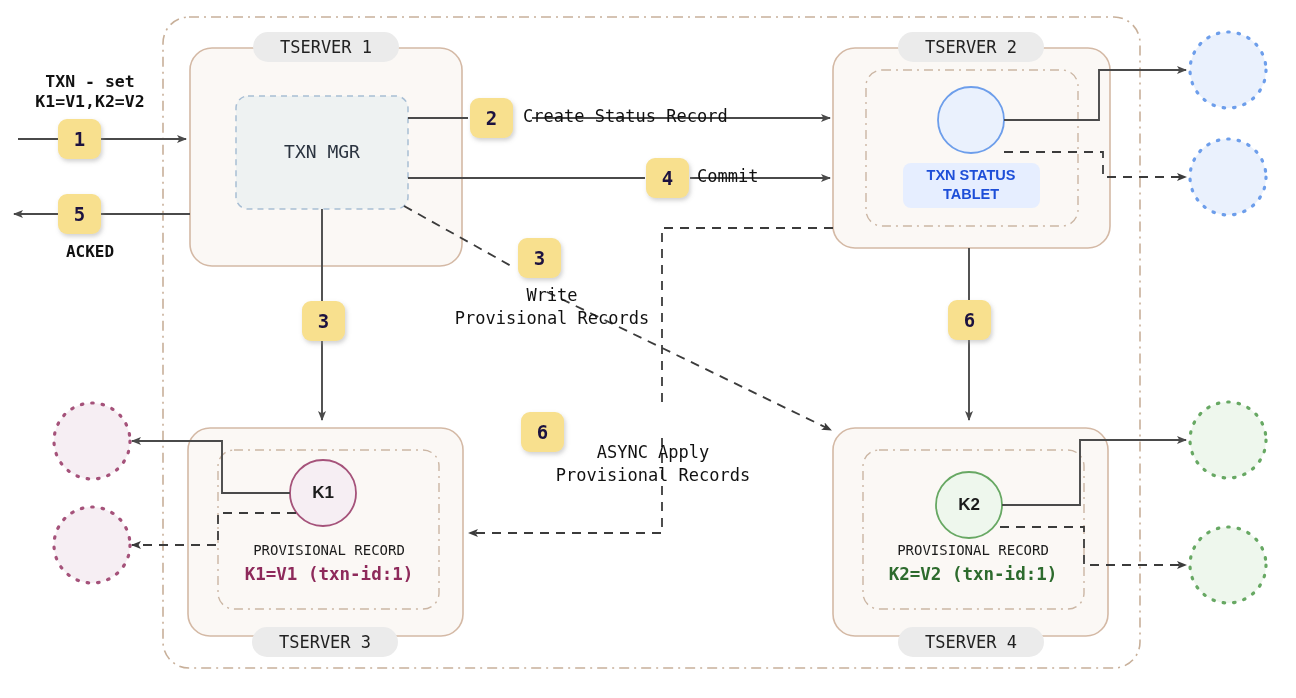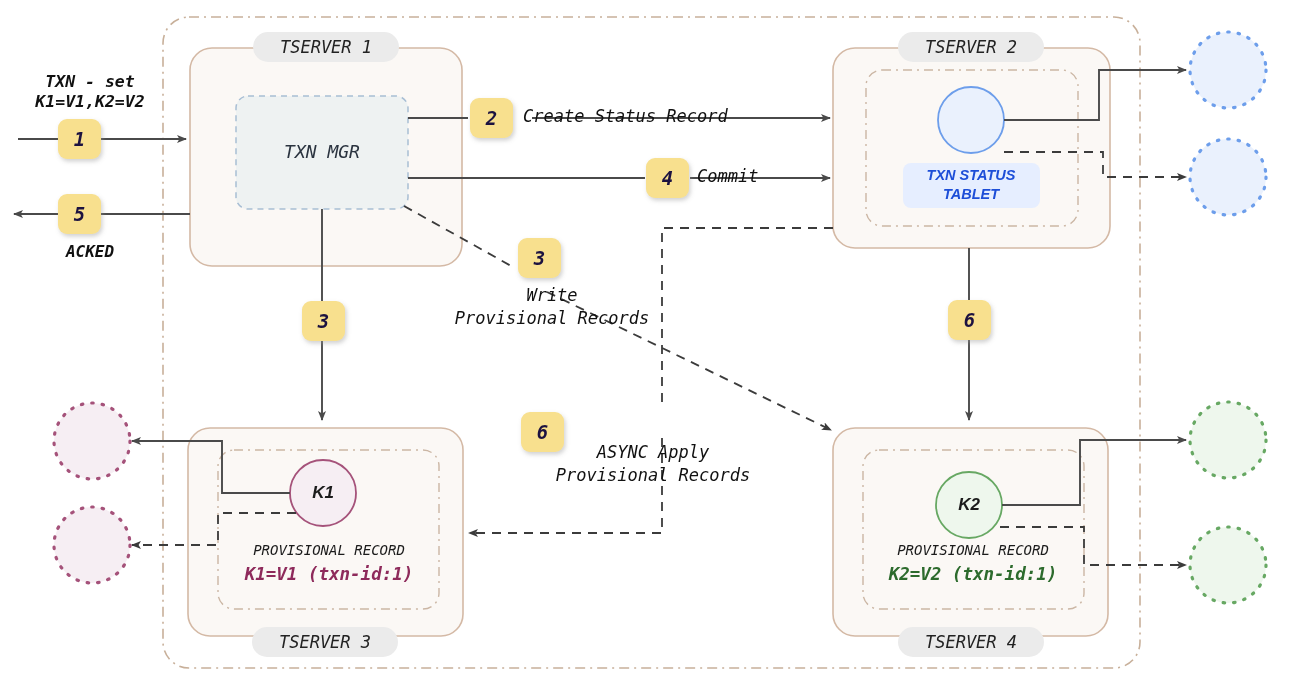--- a/index.html
+++ b/index.html
@@ -1,17 +1,17 @@
 <!DOCTYPE html>
 <html><head>
 <meta charset="utf-8">
 <style>
   html,body{margin:0;padding:0;background:#ffffff;}
   body{width:1296px;height:698px;overflow:hidden;font-family:"DejaVu Sans Mono",monospace;}
-  #stage{position:relative;width:1296px;height:698px;font-style:italic;}
+  #stage{position:relative;width:1296px;height:698px;}
   svg#diagram{position:absolute;left:0;top:0;width:1296px;height:698px;}
   .mono{font-family:"DejaVu Sans Mono",monospace;}
   .sans{font-family:"Liberation Sans",sans-serif;}
   text{dominant-baseline:middle;}
 </style>
 </head>
 <body>
 
 <div id="stage">
 <svg id="diagram" viewBox="0 0 1296 698">

